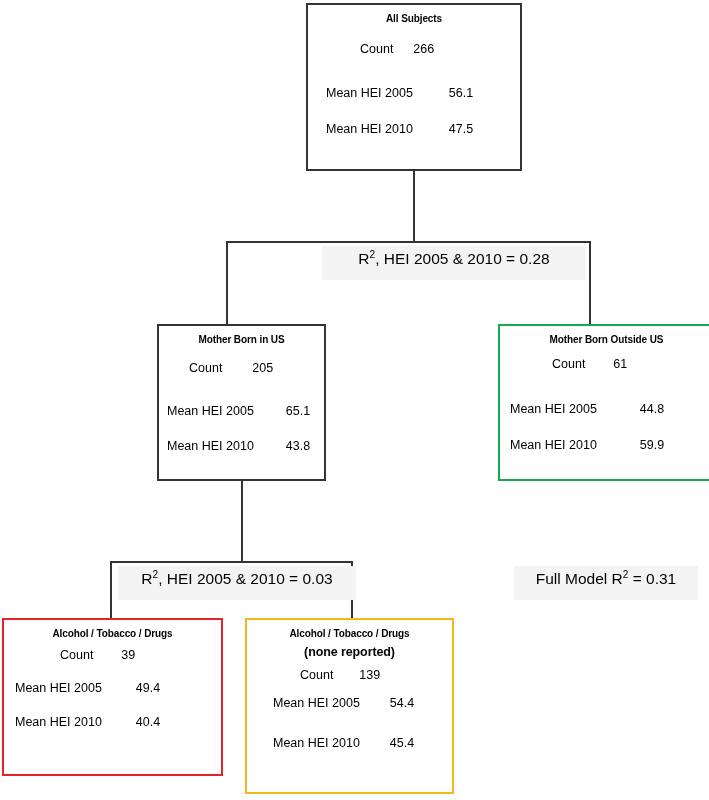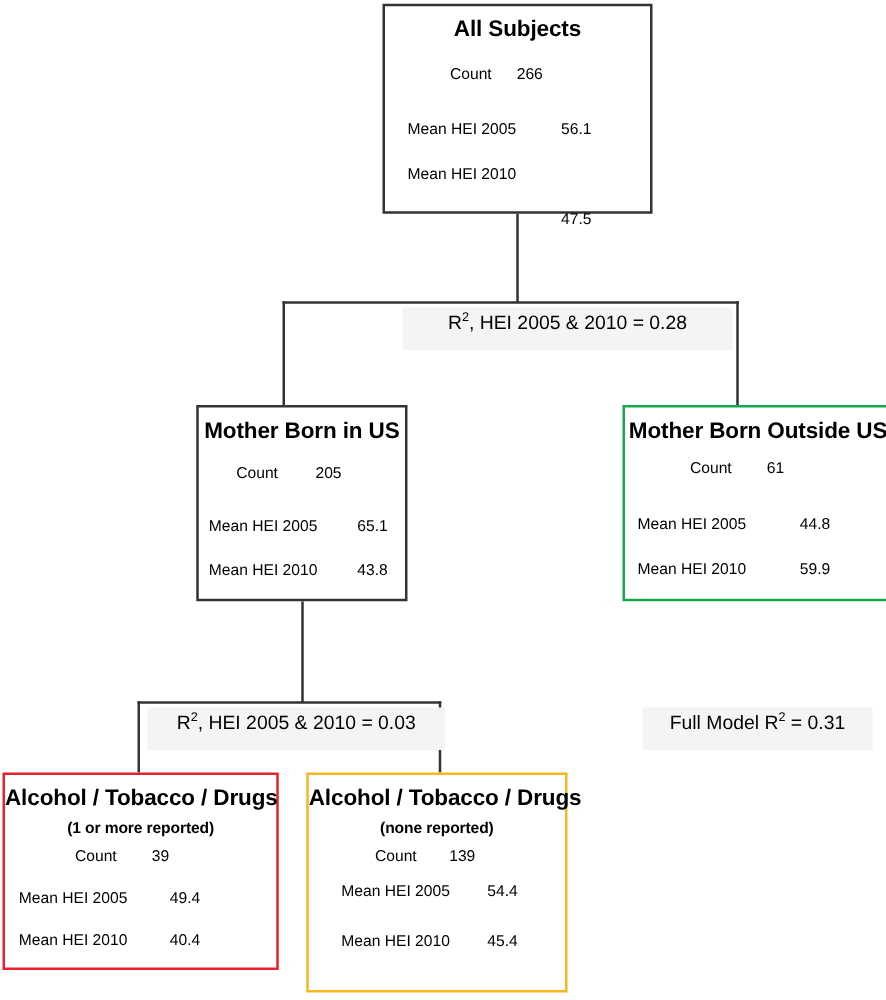--- a/index.html
+++ b/index.html
@@ -28,21 +28,21 @@
     border: 2px solid #333333;
     z-index: 3;
   }
   .node.green  { border-color: #16a84c; }
   .node.red    { border-color: #e8222a; }
   .node.orange { border-color: #f4b721; }
 
   .node-title {
     text-align: center;
     font-weight: bold;
-    font-size: 18px;
+    font-size: 10px;
     letter-spacing: -0.1px;
     white-space: nowrap;
   }
   .node-subtitle {
     text-align: center;
     font-weight: bold;
     font-size: 12.5px;
     letter-spacing: -0.1px;
     white-space: nowrap;
   }
@@ -105,21 +105,21 @@
     <div class="row" style="margin-top:18px; padding-left:52px;">
       <span class="lbl">Count</span>
       <span class="val" style="margin-left:20px;">266</span>
     </div>
     <div class="row" style="margin-top:30px; padding-left:18px;">
       <span class="lbl">Mean HEI 2005</span>
       <span class="val" style="margin-left:36px;">56.1</span>
     </div>
     <div class="row" style="margin-top:22px; padding-left:18px;">
       <span class="lbl">Mean HEI 2010</span>
-      <span class="val" style="margin-left:36px;margin-top:36px;">47.5</span>
+      <span class="val" style="margin-left:36px;">47.5</span>
     </div>
   </div>
 
   <div class="rsq" style="left:322px; top:246px; width:264px; height:34px; text-align:center;">
     <span>R</span><sup>2</sup><span>, HEI 2005 &amp; 2010  = 0.28</span>
   </div>
 
   <div class="node" style="left:157px; top:324px; width:169px; height:157px;">
     <div class="node-title" style="margin-top:8px;">Mother Born in US</div>
     <div class="row" style="margin-top:16px; padding-left:30px;">
@@ -155,21 +155,20 @@
   <div class="rsq" style="left:118px; top:566px; width:238px; height:34px; text-align:center;">
     <span>R</span><sup>2</sup><span>,  HEI 2005 &amp; 2010 = 0.03</span>
   </div>
 
   <div class="rsq" style="left:514px; top:566px; width:184px; height:34px; text-align:center;">
     <span>Full Model R</span><sup>2</sup><span> = 0.31</span>
   </div>
 
   <div class="node red" style="left:2px; top:618px; width:221px; height:158px;">
     <div class="node-title" style="margin-top:8px;">Alcohol / Tobacco / Drugs</div>
-    <div class="node-subtitle" style="margin-top:6px;">(1 or more reported)</div>
     <div class="row" style="margin-top:9px; padding-left:56px;">
       <span class="lbl">Count</span>
       <span class="val" style="margin-left:28px;">39</span>
     </div>
     <div class="row" style="margin-top:19px; padding-left:11px;">
       <span class="lbl">Mean HEI 2005</span>
       <span class="val" style="margin-left:34px;">49.4</span>
     </div>
     <div class="row" style="margin-top:20px; padding-left:11px;">
       <span class="lbl">Mean HEI 2010</span>

